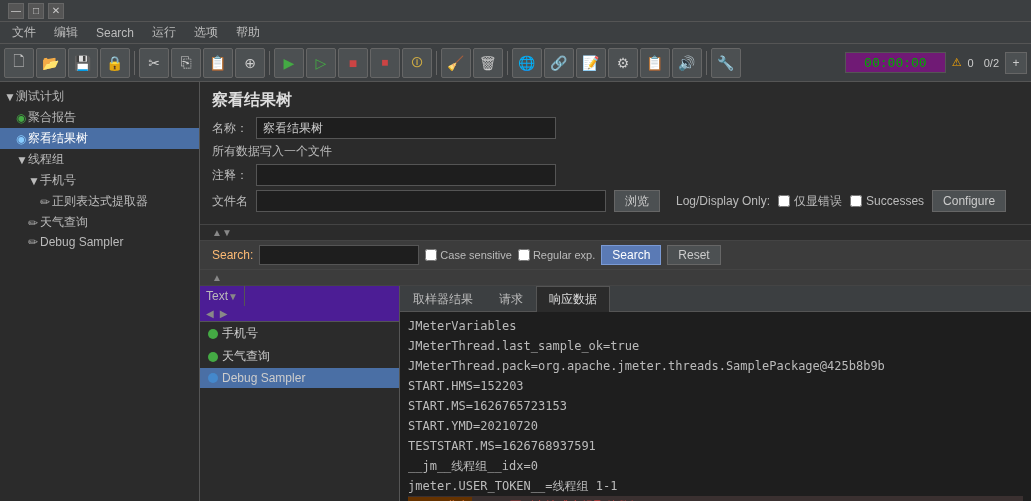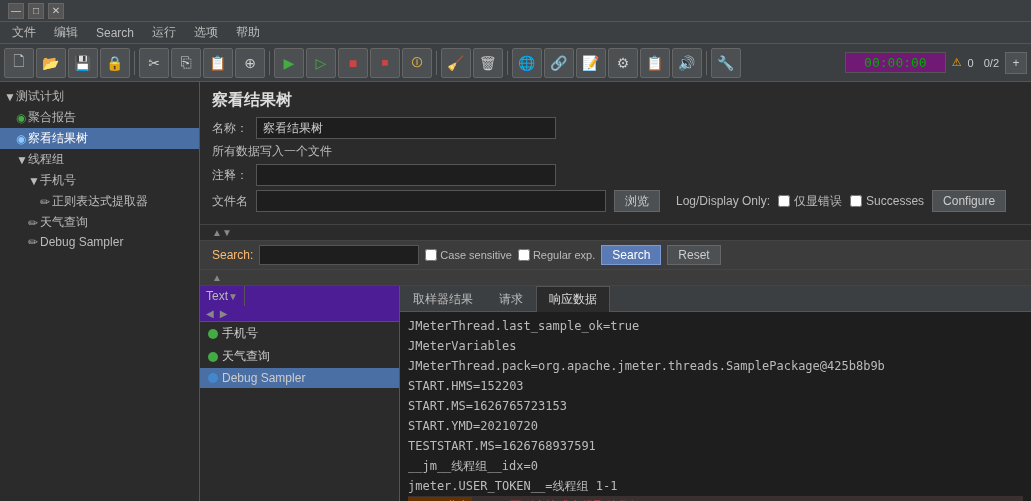--- a/index.html
+++ b/index.html
@@ -270,22 +270,22 @@
         </div>
       </div>
 
       <div class="result-right">
         <div class="tabs-bar">
           <div class="tab">取样器结果</div>
           <div class="tab">请求</div>
           <div class="tab active">响应数据</div>
         </div>
         <div class="result-content">
+          <div class="result-line">JMeterVariables</div>
           <div class="result-line">JMeterThread.last_sample_ok=true</div>
-          <div class="result-line">JMeterVariables</div>
           <div class="result-line">JMeterThread.pack=org.apache.jmeter.threads.SamplePackage@425b8b9b</div>
           <div class="result-line">START.HMS=152203</div>
           <div class="result-line">START.MS=1626765723153</div>
           <div class="result-line">START.YMD=20210720</div>
           <div class="result-line">TESTSTART.MS=1626768937591</div>
           <div class="result-line">__jm__线程组__idx=0</div>
           <div class="result-line">jmeter.USER_TOKEN__=线程组 1-1</div>
           <div class="result-line highlighted" style="display:flex; align-items:center;">
             <span class="highlight-text">qwer=北京</span>
             <span class="arrow-annotation"> ——→ </span>

